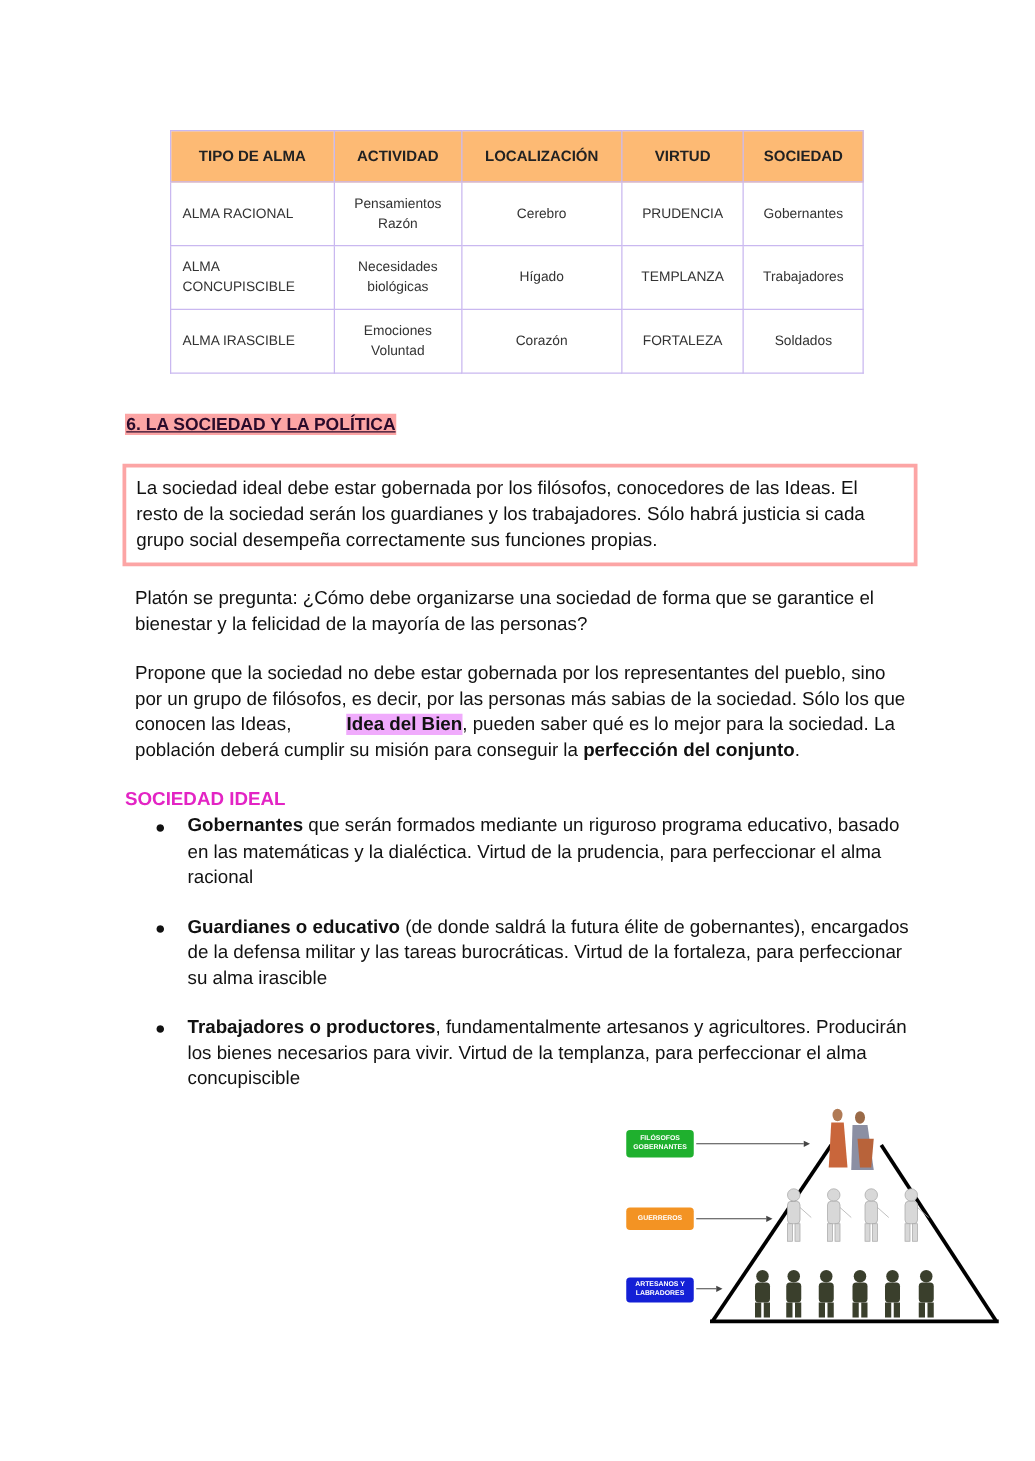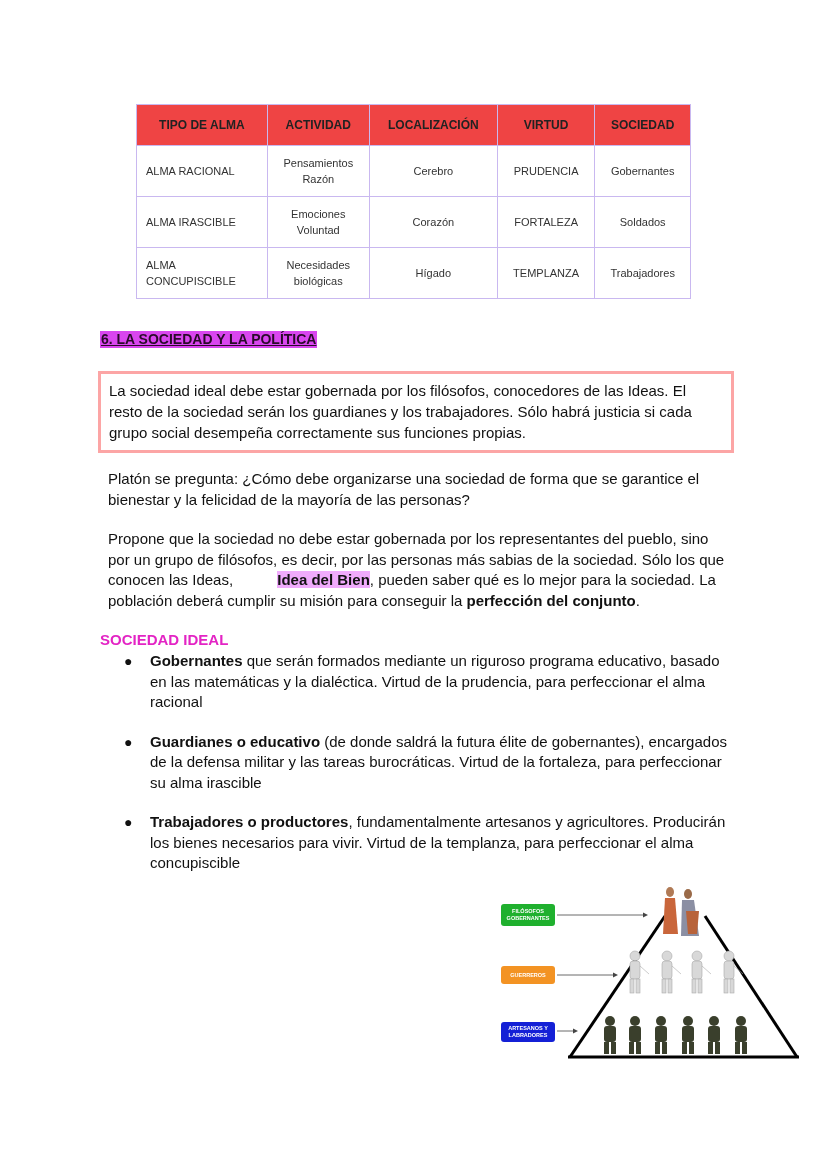--- a/index.html
+++ b/index.html
@@ -4,28 +4,28 @@
 <style>
   html, body { margin: 0; padding: 0; background: #ffffff; }
   body { width: 828px; height: 1169px; position: relative; overflow: hidden;
          font-family: "Liberation Sans", sans-serif; color: #111; }
 
   
   .soul-table { position: absolute; left: 136px; top: 104px; width: 555px;
     border-collapse: collapse; font-size: 11px; }
   .soul-table th, .soul-table td { border: 1.5px solid #c9b8f0; text-align: center;
     padding: 0 6px; }
-  .soul-table th { background: #ef4444; height: 40px; font-weight: bold; font-size: 12px; color: #222; margin-left: 40px; }
+  .soul-table th { background: #fdba74; height: 40px; font-weight: bold; font-size: 12px; color: #222; margin-left: 40px; }
   .soul-table td { height: 50px; color: #333; line-height: 16px; }
   .soul-table td.first { text-align: left; padding-left: 9px; }
   .soul-table .cell-line { display: block; }
 
   
   .section-heading { position: absolute; left: 100px; top: 331px; font-size: 14px; font-weight: bold;
-    background: #d946ef; color: #2a0a2a; text-decoration: underline; padding: 0 1px; line-height: 17px; }
+    background: #fca5a5; color: #2a0a2a; text-decoration: underline; padding: 0 1px; line-height: 17px; }
 
   
   .summary-box { position: absolute; left: 98px; top: 371px; width: 614px; height: 64px;
     border: 3px solid #fca5a5; padding: 6px 8px; font-size: 15px; line-height: 21px; color: #111; }
 
   .para { position: absolute; left: 108px; width: 620px; font-size: 15px; line-height: 20.5px; color: #111; margin: 0; }
   .p1 { top: 469px; }
   .p2 { top: 529px; }
   .hl { background: #f0abfc; font-weight: bold; margin-left: 40px; }
   b { font-weight: bold; }
@@ -66,42 +66,42 @@
       <td>
           <span class="cell-line">Pensamientos</span>
           <span class="cell-line">Razón</span>
         </td>
       <td>Cerebro</td>
       <td>PRUDENCIA</td>
       <td>Gobernantes</td>
     </tr>
     <tr>
       <td class="first">
+          <span class="cell-line">ALMA</span>
+          <span class="cell-line">CONCUPISCIBLE</span>
+        </td>
+      <td>
+          <span class="cell-line">Necesidades</span>
+          <span class="cell-line">biológicas</span>
+        </td>
+      <td>Hígado</td>
+      <td>TEMPLANZA</td>
+      <td>Trabajadores</td>
+    </tr>
+    <tr>
+      <td class="first">
           <span class="cell-line">ALMA IRASCIBLE</span>
         </td>
       <td>
           <span class="cell-line">Emociones</span>
           <span class="cell-line">Voluntad</span>
         </td>
       <td>Corazón</td>
       <td>FORTALEZA</td>
       <td>Soldados</td>
-    </tr>
-    <tr>
-      <td class="first">
-          <span class="cell-line">ALMA</span>
-          <span class="cell-line">CONCUPISCIBLE</span>
-        </td>
-      <td>
-          <span class="cell-line">Necesidades</span>
-          <span class="cell-line">biológicas</span>
-        </td>
-      <td>Hígado</td>
-      <td>TEMPLANZA</td>
-      <td>Trabajadores</td>
     </tr>
   </tbody>
 </table>
 
 <div class="section-heading">6. LA SOCIEDAD Y LA POLÍTICA</div>
 
 <div class="summary-box">La sociedad ideal debe estar gobernada por los filósofos, conocedores de las Ideas. El resto de la sociedad serán los guardianes y los trabajadores. Sólo habrá justicia si cada grupo social desempeña correctamente sus funciones propias.</div>
 
 <p class="para p1">Platón se pregunta: ¿Cómo debe organizarse una sociedad de forma que se garantice el bienestar y la felicidad de la mayoría de las personas?</p>
 

